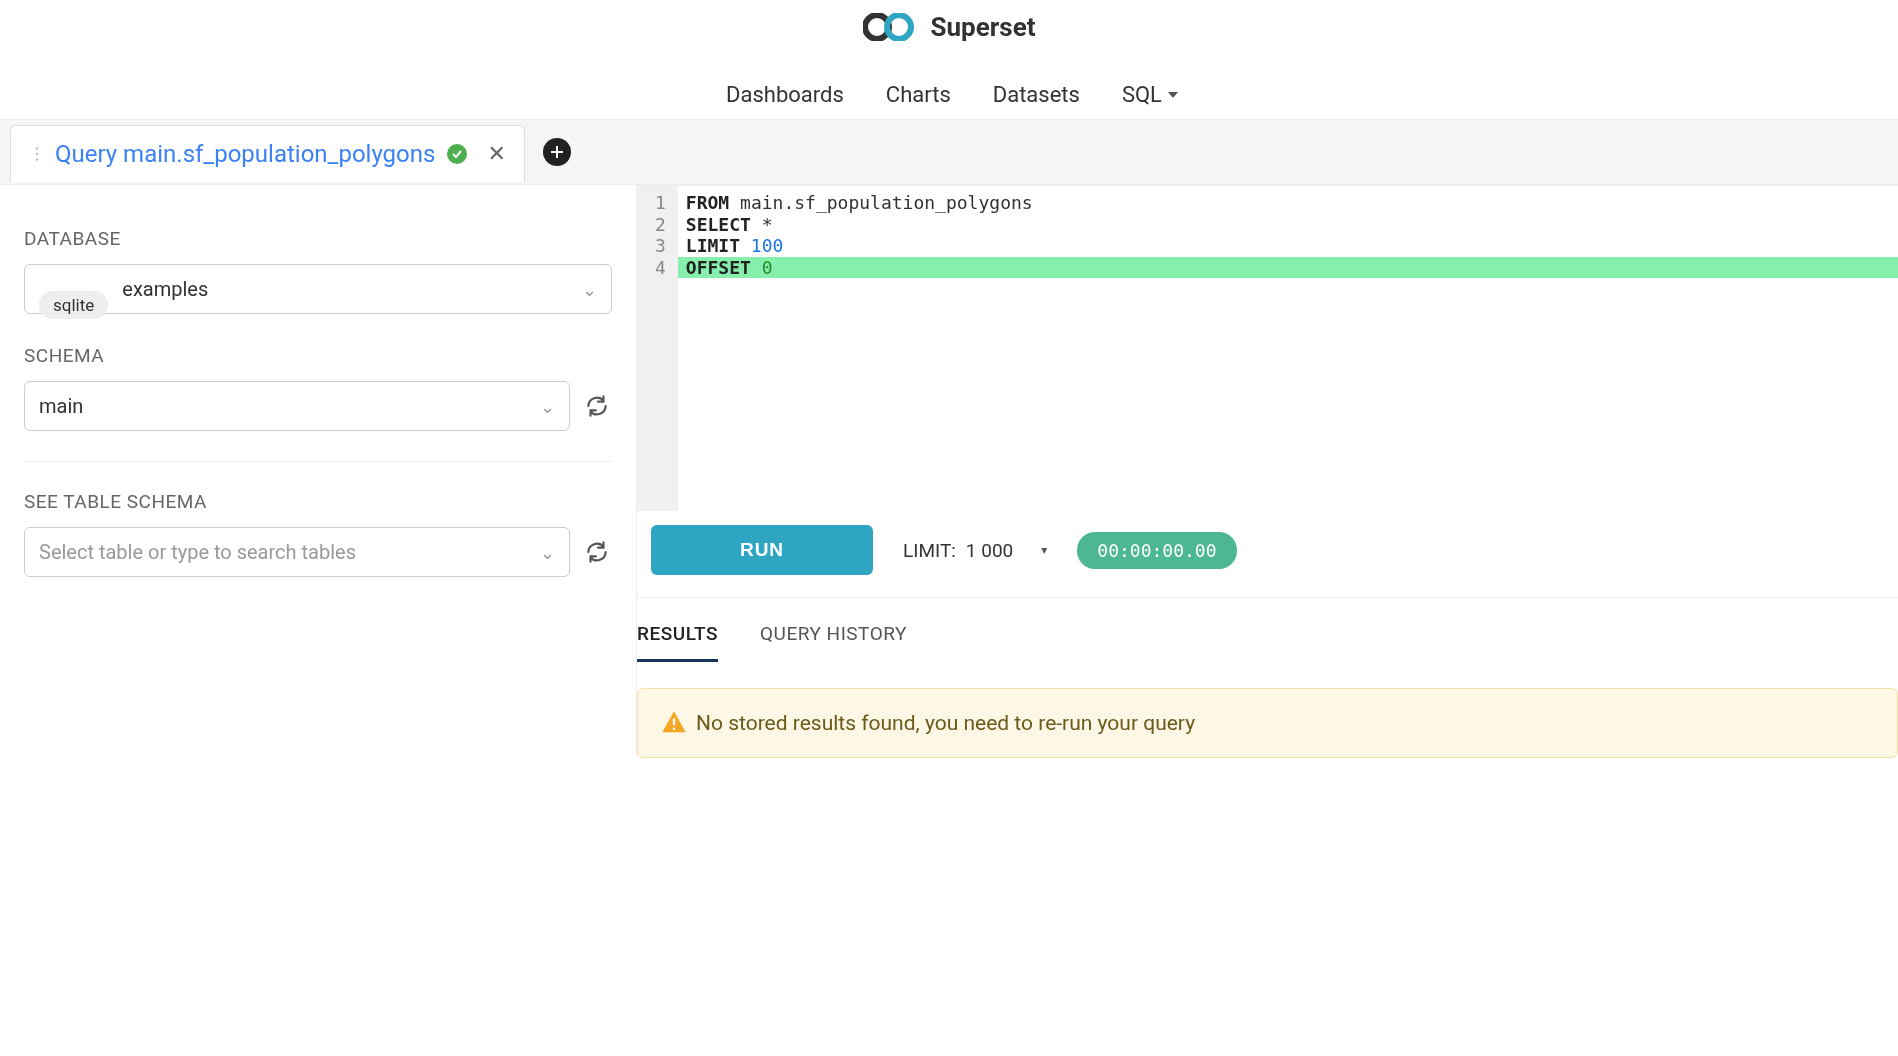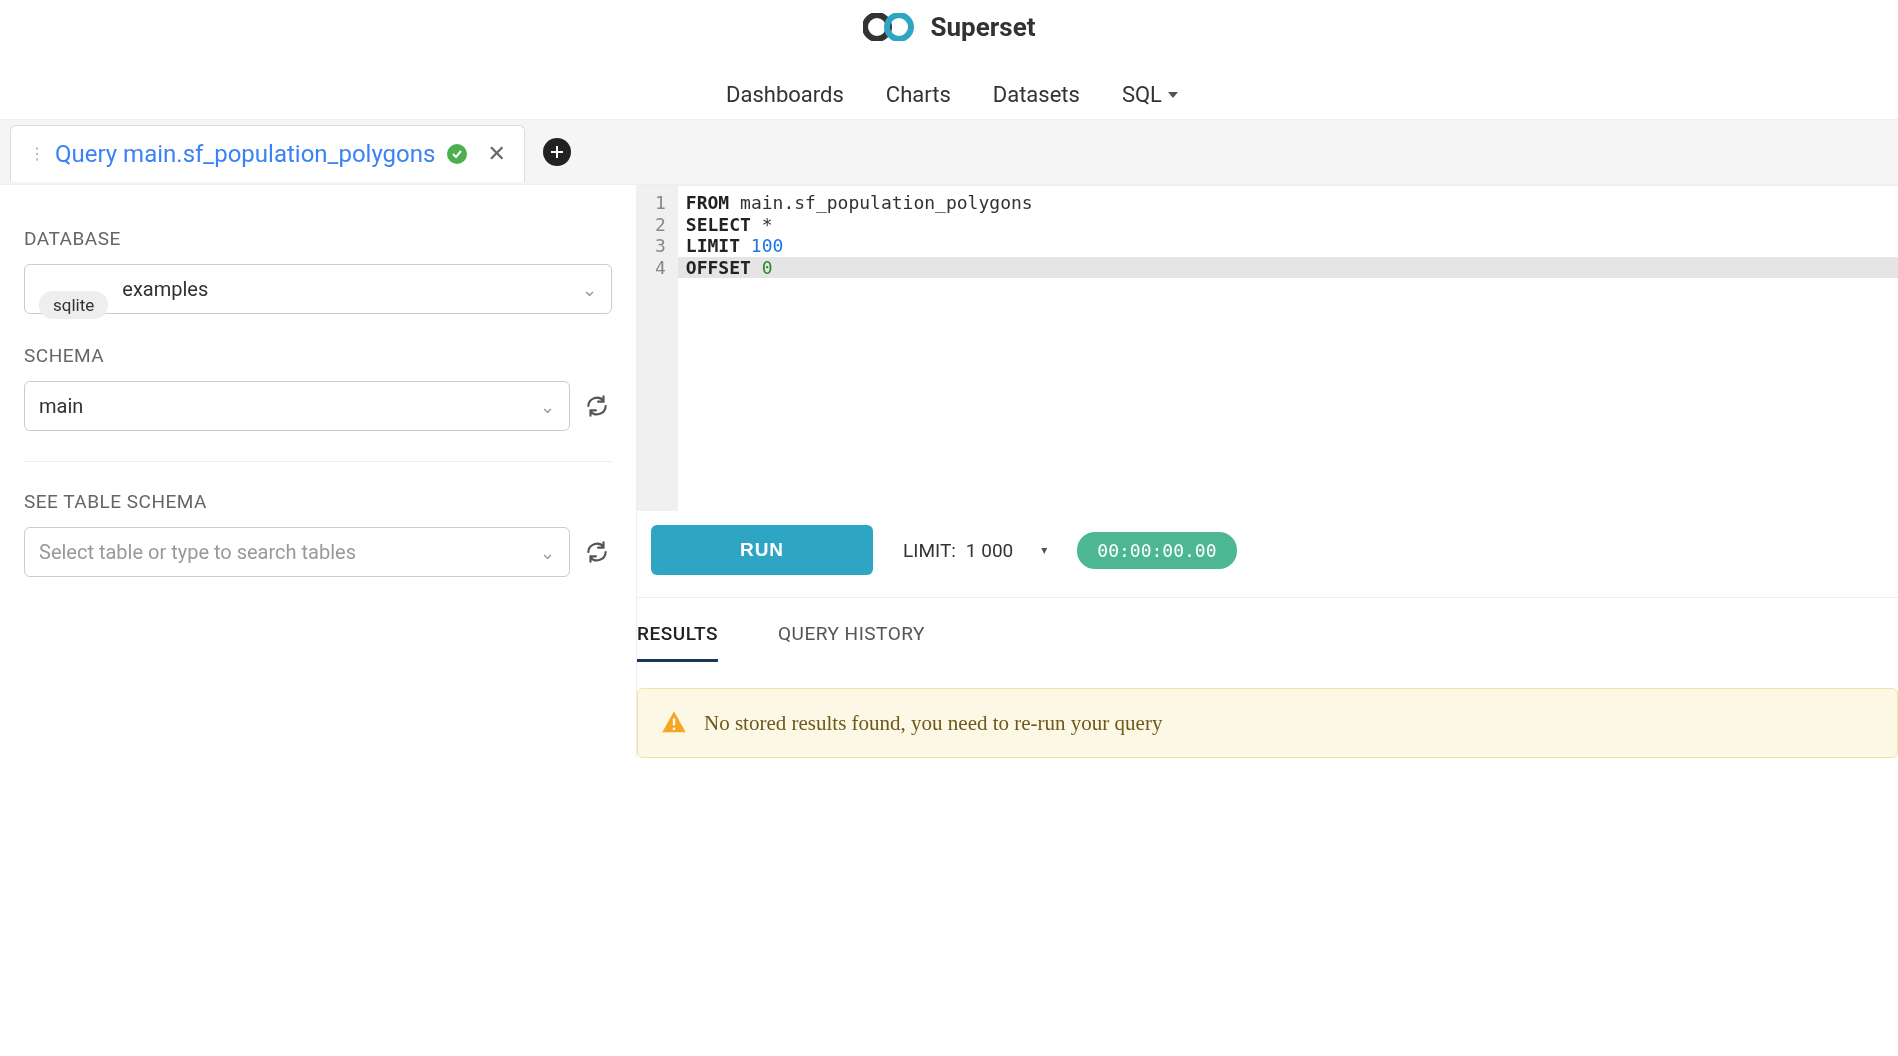--- a/index.html
+++ b/index.html
@@ -39,39 +39,39 @@
 .select-arrow { color: #999; font-size: 18px; }
 .refresh-btn { width: 30px; height: 30px; cursor: pointer; display: flex; align-items: center; justify-content: center; }
 .divider { border-top: 1px solid #eee; margin: 22px 0 28px; }
 
 
 .editor-area { flex: 1; display: flex; flex-direction: column; border-left: 1px solid #eee; }
 .code-editor { display: flex; background: #fff; border-top: 1px solid #eee; min-height: 326px; }
 .gutter { background: #f0f0f0; padding: 6px 12px 6px 18px; text-align: right; font-family: Menlo, Consolas, monospace; font-size: 18px; color: #888; line-height: 1.2; }
 .code-lines { flex: 1; padding: 6px 0; font-family: Menlo, Consolas, monospace; font-size: 18px; line-height: 1.2; }
 .code-line { padding: 0 8px; }
-.code-line.hl { background: #e5e5e5; }
+.code-line.hl { background: #86efac; }
 .kw { font-weight: 700; color: #222; }
 .num { color: #1a73e8; }
 .num2 { color: #2a8a2a; }
 
 
 .controls { display: flex; align-items: center; gap: 30px; padding: 14px 14px 22px; border-bottom: 1px solid #eee; }
 .run-btn { background: #2fa5c4; color: #fff; border: none; border-radius: 6px; width: 222px; height: 50px; font-size: 19px; font-weight: 700; letter-spacing: 1px; cursor: pointer; }
 .limit { display: flex; align-items: center; gap: 10px; font-size: 19px; color: #333; cursor: pointer; }
 .limit-caret { color: #555; font-size: 12px; margin-left: 18px; }
 .timer { background: #4cb792; color: #fff; font-family: Menlo, Consolas, monospace; font-size: 18px; padding: 8px 20px; border-radius: 18px; }
 
 
-.result-tabs { display: flex; gap: 60px; padding: 24px 0 0 0; margin-left: 0; }
+.result-tabs { display: flex; gap: 42px; padding: 24px 0 0 0; margin-left: 0; }
 .result-tab { font-size: 19px; color: #555; letter-spacing: 0.5px; padding-bottom: 14px; cursor: pointer; }
 .result-tab.active { color: #222; font-weight: 500; border-bottom: 3px solid #1a355e; }
 
 
-.alert { background: #fdf7e6; border: 1px solid #f2e2a6; border-radius: 6px; margin: 26px 0 0 0; padding: 20px 22px; display: flex; align-items: center; gap: 16px; font-family: Liberation Serif, serif; }
+.alert { background: #fdf7e6; border: 1px solid #f2e2a6; border-radius: 6px; margin: 26px 0 0 0; padding: 20px 22px; display: flex; align-items: center; gap: 8px; }
 .alert-icon { width: 28px; height: 28px; }
 .alert-text { font-size: 21px; color: #6b5a1a; }
 </style>
 </head>
 <body>
 
 <div class="header">
   <div class="logo">
     <svg class="logo-icon" viewBox="0 0 58 28">
       <circle cx="14" cy="14" r="12" fill="none" stroke="#333" stroke-width="6"></circle>

